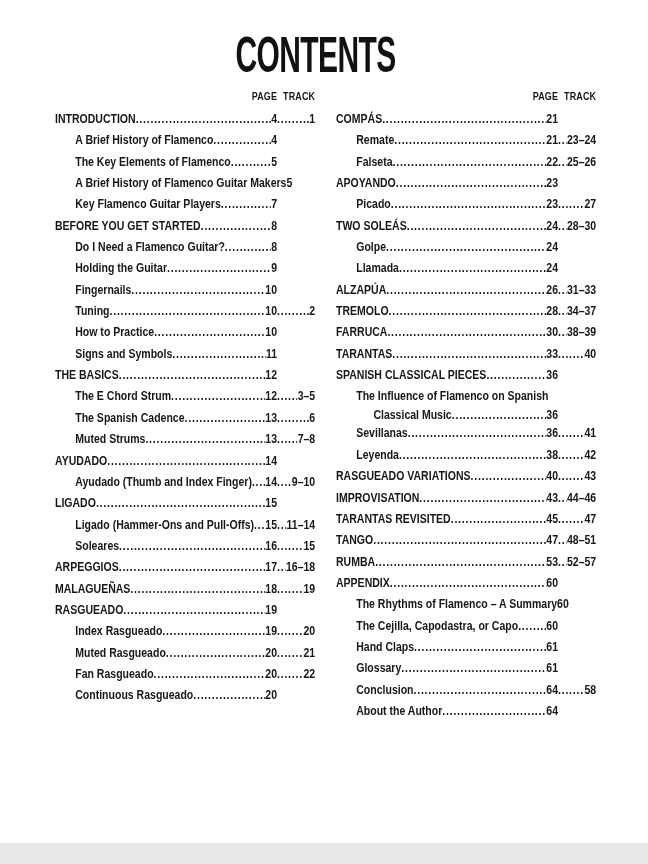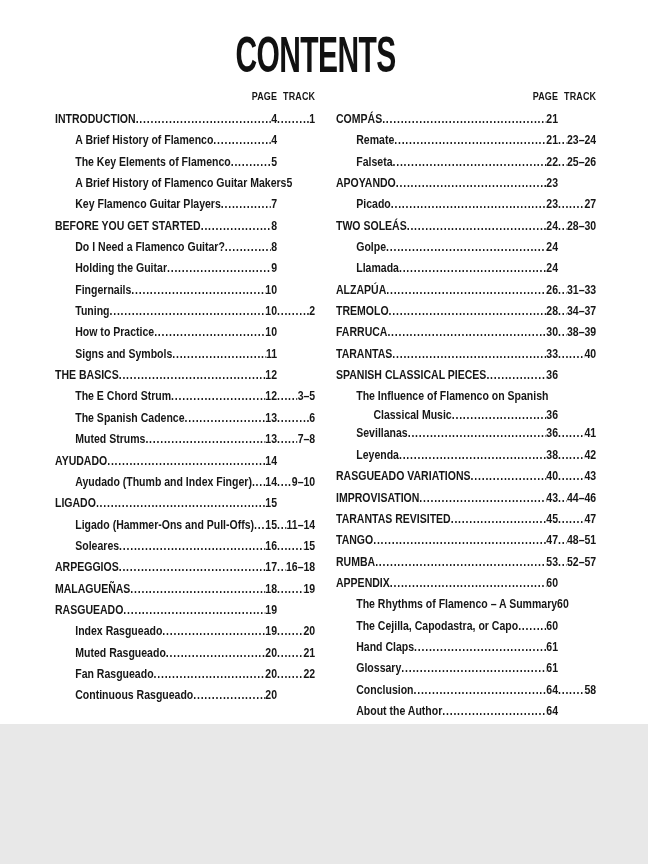--- a/index.html
+++ b/index.html
@@ -1,18 +1,18 @@
 <!DOCTYPE html>
 <html><head>
 <meta charset="utf-8">
 <style>
   html,body{margin:0;padding:0;background:#e8e8e8;}
   .sheet{
     position:relative;
-    width:648px;height:724px;
+    width:648px;height:843px;
     background:#ffffff;
     overflow:hidden;
     font-family:"Liberation Sans", sans-serif;
     color:#161616;
   }
   
   .title-wrap{
     position:absolute; top:26px; left:-9px; width:648px;
     text-align:center;
   }

